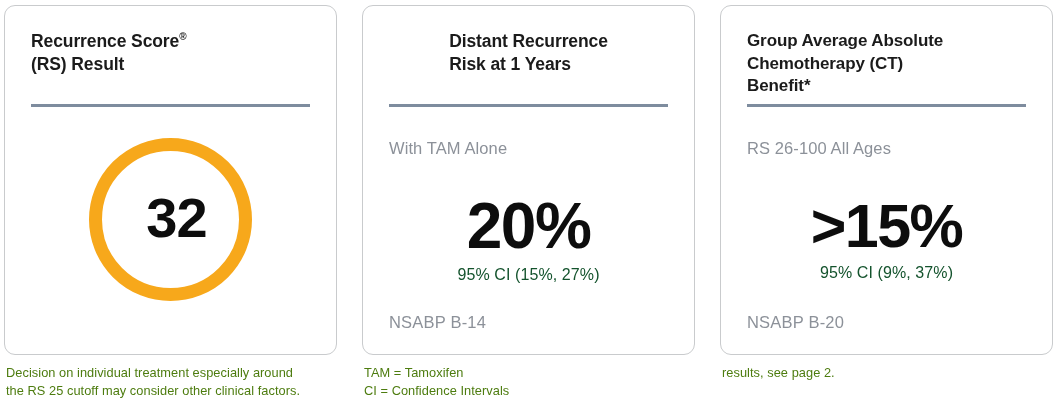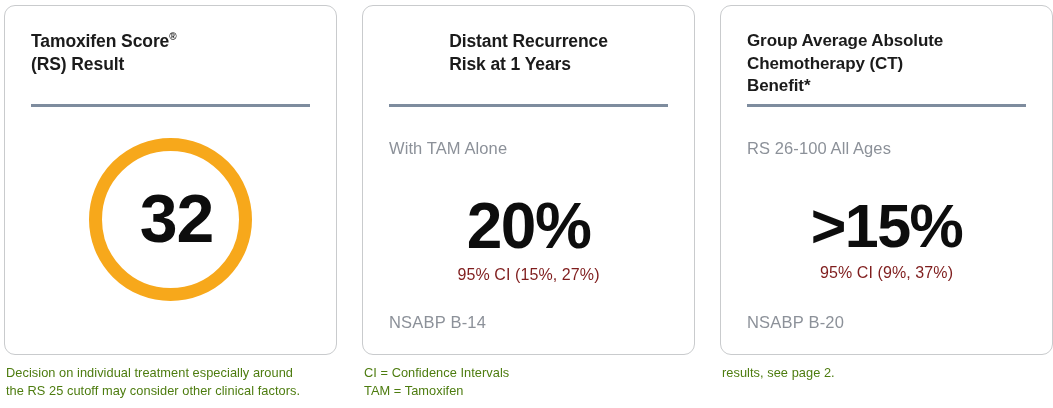--- a/index.html
+++ b/index.html
@@ -100,21 +100,21 @@
     width: 163px;
     height: 163px;
     border-radius: 50%;
     border: 13px solid #f7a81b;
     box-sizing: border-box;
     display: flex;
     align-items: center;
     justify-content: center;
   }
   .ring-value {
-    font-size: 68px;
+    font-size: 56px;
     font-weight: bold;
     color: #0d0d0d;
     line-height: 1;
     letter-spacing: -1px;
     margin-top: -2px;
     margin-left: 12px;
   }
 
   
   .value-wrap {
@@ -130,21 +130,21 @@
     font-weight: bold;
     color: #0d0d0d;
     line-height: 1.05;
     letter-spacing: -1.5px;
     white-space: nowrap;
   }
   .card-3 .big-value { font-size: 61px; }
 
   .ci-text {
     font-size: 16px;
-    color: #7f1d1d;
+    color: #14532d;
     margin-top: 6px;
     letter-spacing: 0.1px;
   }
 
   .source-text {
     font-size: 16.5px;
     color: #8c9199;
     letter-spacing: 0.2px;
     padding-bottom: 22px;
   }
@@ -161,21 +161,21 @@
 </style>
 </head>
 <body>
 
 <div class="board">
 
   <div class="card-col">
     <div class="card card-1">
       <div class="title-block">
         <div class="card-title">
-          <span>Tamoxifen Score</span><sup>®</sup><br>
+          <span>Recurrence Score</span><sup>®</sup><br>
           <span>(RS) Result</span>
         </div>
       </div>
       <div class="divider"></div>
 
       <div class="ring-wrap">
         <div class="ring">
           <span class="ring-value">32</span>
         </div>
       </div>
@@ -201,22 +201,22 @@
 
       <div class="value-wrap">
         <div class="big-value">20%</div>
         <div class="ci-text">95% CI (15%, 27%)</div>
       </div>
 
       <div class="source-text">NSABP B-14</div>
     </div>
 
     <div class="footnote">
+      <div>TAM = Tamoxifen</div>
       <div>CI = Confidence Intervals</div>
-      <div>TAM = Tamoxifen</div>
     </div>
   </div>
 
   <div class="card-col">
     <div class="card card-3">
       <div class="title-block">
         <div class="card-title">
           <span>Group Average Absolute</span><br>
           <span>Chemotherapy (CT)</span><br>
           <span>Benefit*</span>

